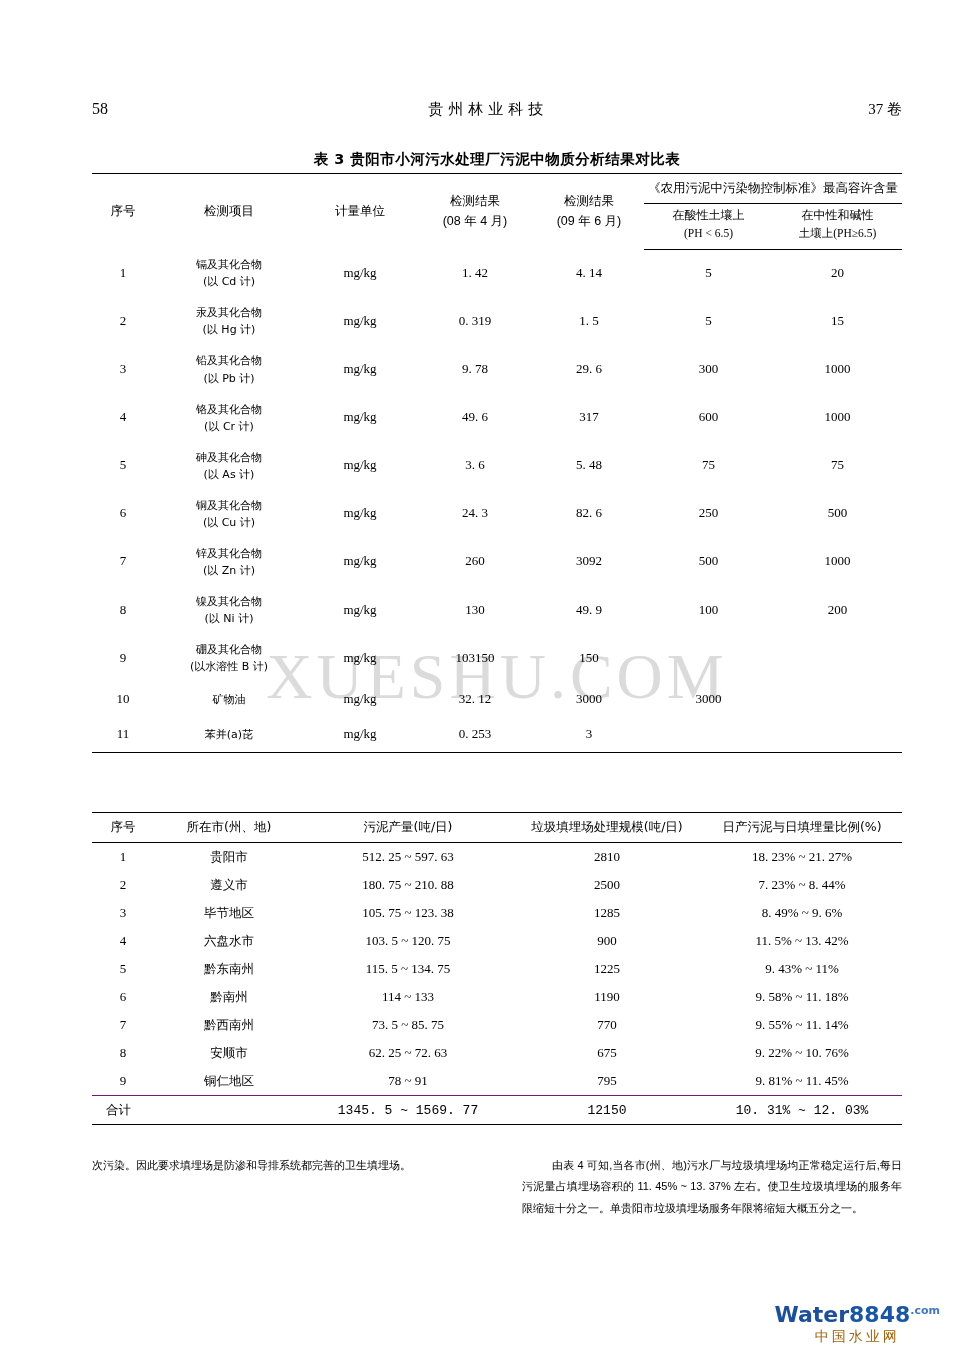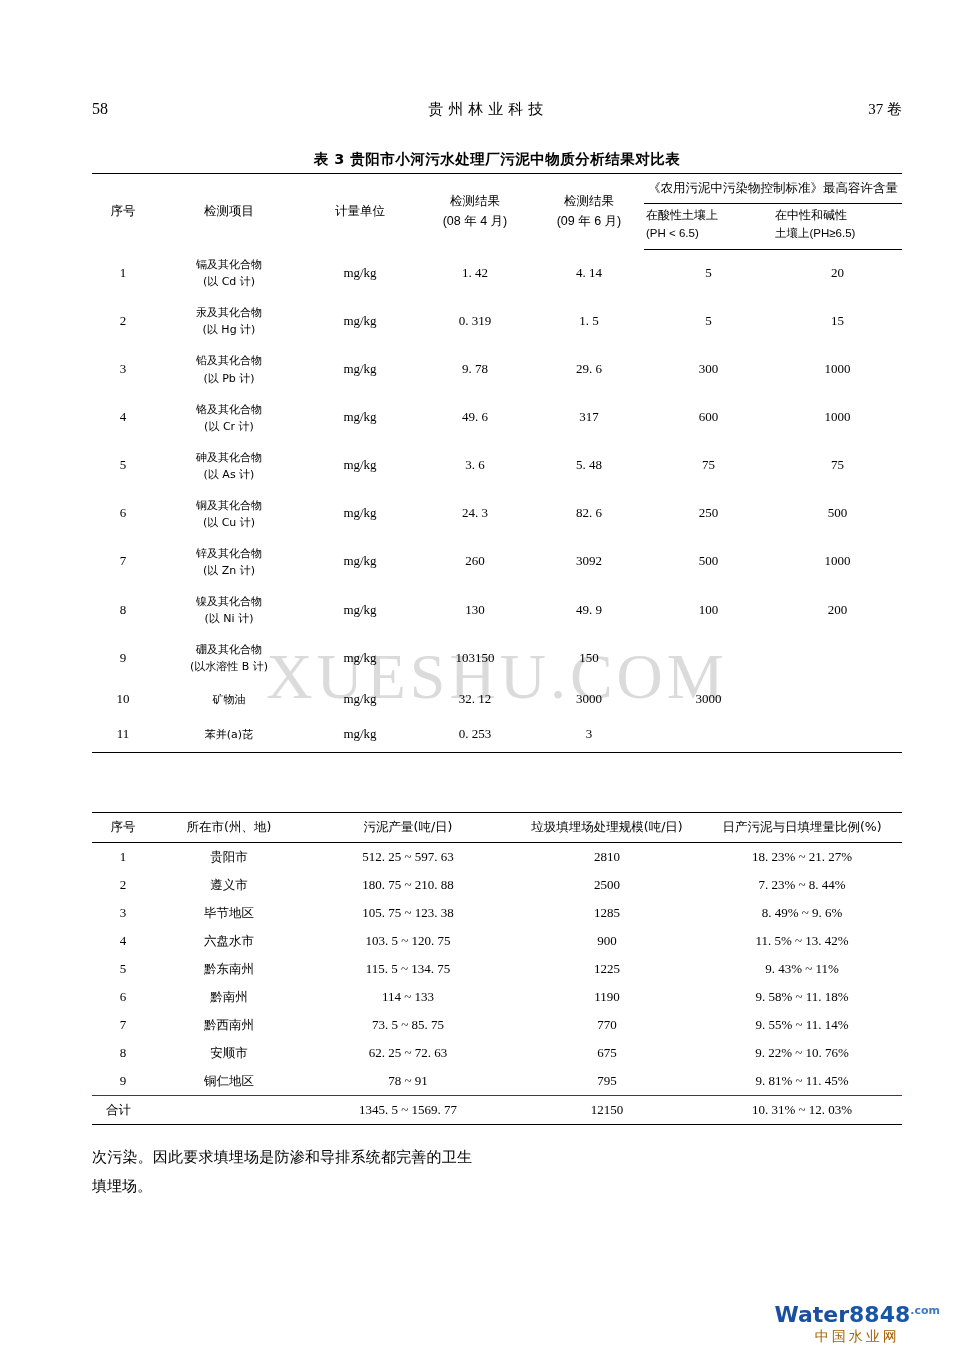--- a/index.html
+++ b/index.html
@@ -54,21 +54,22 @@
   .t3 .hrow-top td { border-top:1.6px solid #000; }
   .t3 .hdr td {
     text-align:center;
     vertical-align:middle;
     font-family:Liberation Sans, sans-serif;
     font-size:12.5px;
     padding:5px 2px;
     line-height:1.55;
   }
   .t3 .hdr-sub td {
-    font-family:Liberation Sans, sans-serif;
+    text-align:center;
+    font-family:Liberation Serif, serif;
     font-size:12px;
     padding:2px 2px 6px 2px;
     line-height:1.55;
   }
   .t3 .rule-under-head td { border-bottom:1px solid #000; }
   .t3 .body td {
     text-align:center;
     vertical-align:middle;
     padding:7px 2px;
     font-size:12.5px;
@@ -95,35 +96,35 @@
   .t4 .hdr td {
     font-family:"DejaVu Sans", sans-serif;
     font-size:12.5px;
     border-top:1.6px solid #000;
     border-bottom:1px solid #000;
     padding:6px 2px;
   }
   .t4 .body td.place { font-family:"DejaVu Sans", sans-serif; }
   .t4 .body td.val { font-family:"Liberation Serif", serif; font-size:13px; }
   .t4 .total td { border-top:1px solid #701a75; border-bottom:1.6px solid #000; font-family:"DejaVu Sans", sans-serif; }
-  .t4 .total td.val { font-family:Liberation Serif, serif; font-size:13px; }
+  .t4 .total td.val { font-family:Liberation Mono, monospace; font-size:13px; }
 
   
   .cols {
     position:absolute;
     left:80px; top:1143px;
     width:810px;
     display:flex;
     justify-content:space-between;
   }
   .col { width:380px; }
   .col p {
-    margin:0 0 2px 0;
-    font-family:Liberation Serif, serif;
-    font-size:15px;
+    margin:12px 0 2px 0;
+    font-family:Liberation Sans, sans-serif;
+    font-size:11px;
     line-height:1.95;
     text-align:justify;
     text-justify:inter-ideograph;
   }
   .col p.indent { text-indent:30px; }
 
   
   .watermark {
     position:absolute;
     left:0; top:640px;
@@ -429,20 +430,23 @@
           <td class="val">10. 31% ~ 12. 03%</td>
         </tr>
       </tbody>
     </table>
   </div>
 
   <div class="cols">
     <div class="col">
       <p>次污染。因此要求填埋场是防渗和导排系统都完善的卫生填埋场。</p>
     </div>
+    <div class="col">
+      <p class="indent">由表 4 可知,当各市(州、地)污水厂与垃圾填埋场均正常稳定运行后,每日污泥量占填埋场容积的 11. 45% ~ 13. 37% 左右。使卫生垃圾填埋场的服务年限缩短十分之一。单贵阳市垃圾填埋场服务年限将缩短大概五分之一。</p>
+    </div>
   </div>
 
   <div class="logo">
     <div class="l1"><span>Water</span><span class="blue">8848</span><span class="dotcom">.com</span></div>
     <div class="l2">中国水业网</div>
   </div>
 
 </div>
 
 </body></html>

